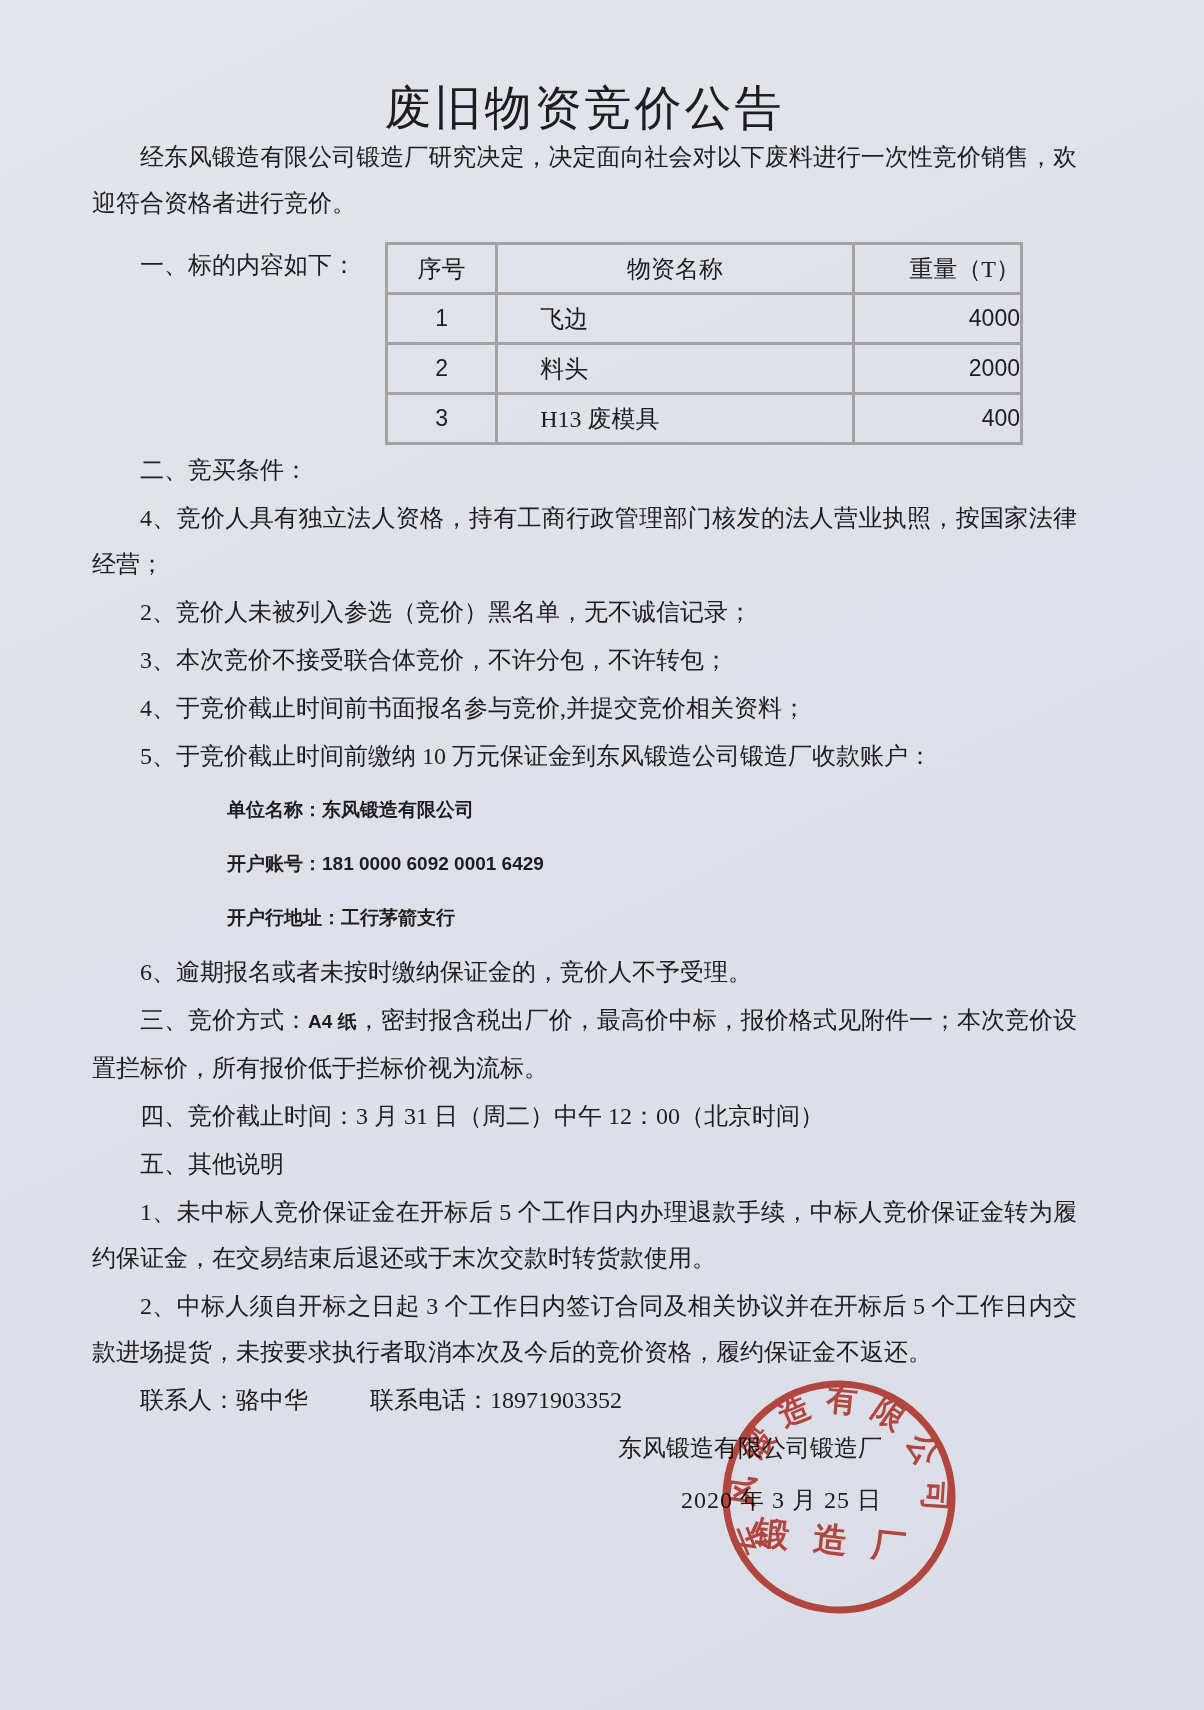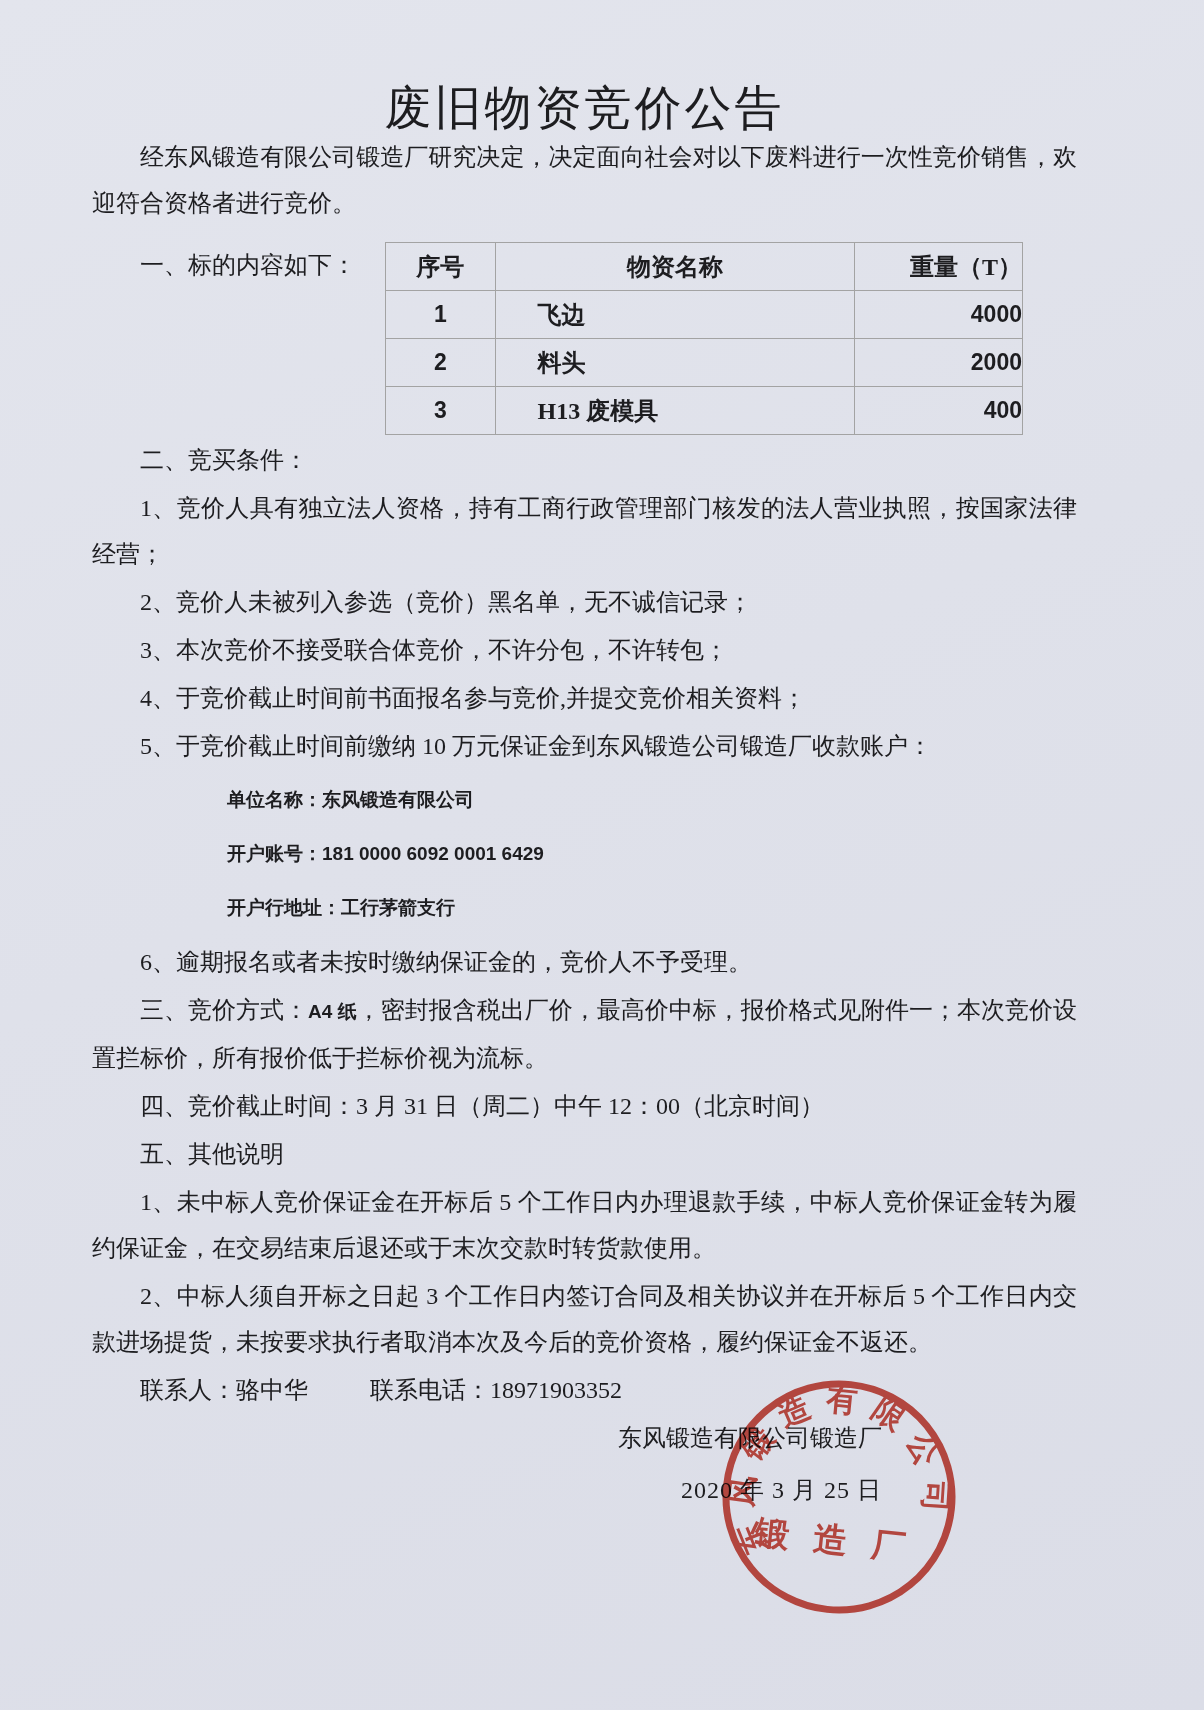--- a/index.html
+++ b/index.html
@@ -23,22 +23,22 @@
   p{margin:2px 0;}
   .para{text-align:justify;}
   .indent{text-indent:48px;}
   .row1{display:flex;align-items:flex-start;margin-top:16px;}
   .s1-heading{flex:0 0 293px;padding-left:48px;box-sizing:border-box;white-space:nowrap;}
   table.lots{
     flex:0 0 638px;width:638px;border-collapse:collapse;
     font-size:24px;line-height:normal;
   }
   table.lots th,table.lots td{
-    border:1px solid #a3a3a3;height:47px;padding:0;
-    font-weight:bold;vertical-align:middle;
+    border:3px solid #a3a3a3;height:47px;padding:0;
+    font-weight:normal;vertical-align:middle;
   }
   table.lots .c-seq{width:117px;text-align:center;}
   table.lots .c-name{width:344px;text-align:left;padding-left:42px;}
   table.lots th.c-name{text-align:center;padding-left:0;}
   table.lots .c-weight{width:177px;text-align:right;}
   .num{font-family:"Liberation Sans","DejaVu Sans",sans-serif;font-size:23px;}
   .gothic{
     font-family:"Liberation Sans","DejaVu Sans",sans-serif;
     font-weight:bold;font-size:19px;
   }
@@ -96,21 +96,21 @@
           <td class="c-seq num">3</td>
           <td class="c-name">H13 废模具</td>
           <td class="c-weight num">400</td>
         </tr>
       </tbody>
     </table>
   </div>
 
   <p class="indent">二、竞买条件：</p>
 
-  <p class="para indent">1、竞价人具有独立法人资格，持有工商行政管理部门核发的法人营业执照，按国家法律经营；</p>
+  <p class="para indent">4、竞价人具有独立法人资格，持有工商行政管理部门核发的法人营业执照，按国家法律经营；</p>
   <p class="para indent">2、竞价人未被列入参选（竞价）黑名单，无不诚信记录；</p>
   <p class="para indent">3、本次竞价不接受联合体竞价，不许分包，不许转包；</p>
   <p class="para indent">4、于竞价截止时间前书面报名参与竞价,并提交竞价相关资料；</p>
   <p class="para indent">5、于竞价截止时间前缴纳 10 万元保证金到东风锻造公司锻造厂收款账户：</p>
 
   <div class="account">
     <p class="gothic">单位名称：东风锻造有限公司</p>
     <p class="gothic">开户账号：181 0000 6092 0001 6429</p>
     <p class="gothic">开户行地址：工行茅箭支行</p>
   </div>

